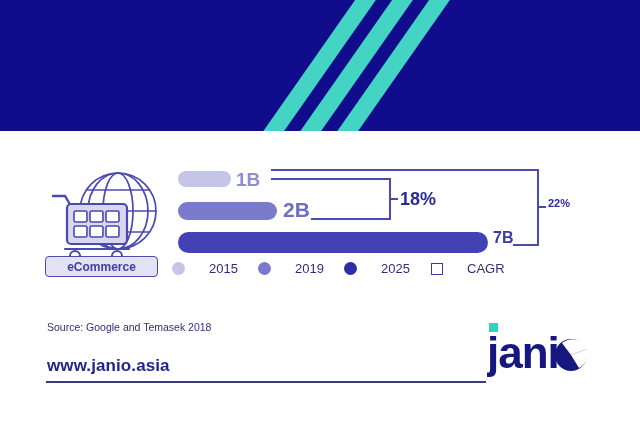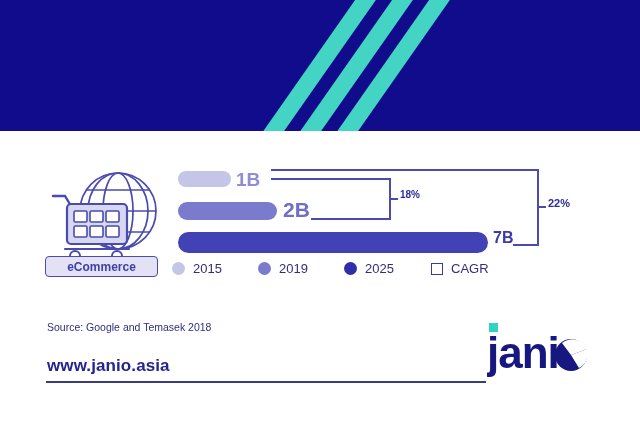--- a/index.html
+++ b/index.html
@@ -119,21 +119,21 @@
   .bk-v { width: 1.6px; }
 
   
   #bk18-top   { left: 271px; top: 47px;  width: 120px; }
   #bk18-right { left: 389px; top: 47px;  height: 41px; }
   #bk18-bot   { left: 311px; top: 87px;  width: 80px; }
   #bk18-tick  { left: 389px; top: 67px;  width: 9px; }
   #lbl-18 {
     position: absolute;
     left: 400px; top: 58px;
-    font-size: 10px;
+    font-size: 18px;
     font-weight: bold;
     color: #2b2b96;
   }
 
   
   #bk22-top   { left: 271px; top: 38px;  width: 268px; }
   #bk22-right { left: 537px; top: 38px;  height: 76px; }
   #bk22-bot   { left: 513px; top: 113px; width: 26px; }
   #bk22-tick  { left: 537px; top: 75px;  width: 9px; }
   #lbl-22 {
@@ -150,21 +150,21 @@
     left: 172px;
     top: 130px;
     width: 340px;
     height: 20px;
   }
   .legend-item {
     position: absolute;
     top: 0;
     display: flex;
     align-items: center;
-    gap: 8px;
+    gap: 24px;
     font-size: 13px;
     color: #2f2f7e;
     white-space: nowrap;
   }
   #legend-2015 { left: 0px; }
   #legend-2019 { left: 86px; text-align: right; }
   #legend-2025 { left: 172px; }
   #legend-cagr { left: 259px; }
   .swatch-dot {
     width: 13px; height: 13px;

